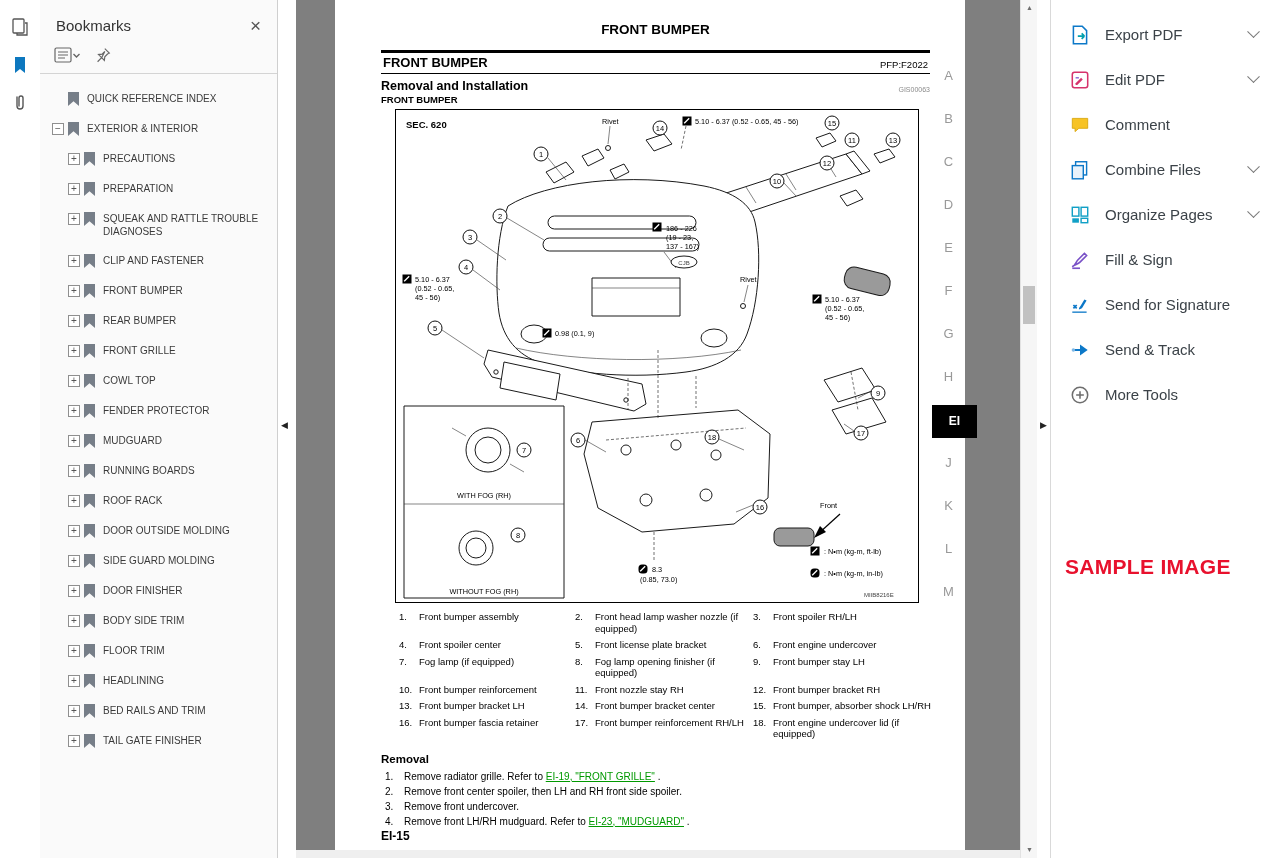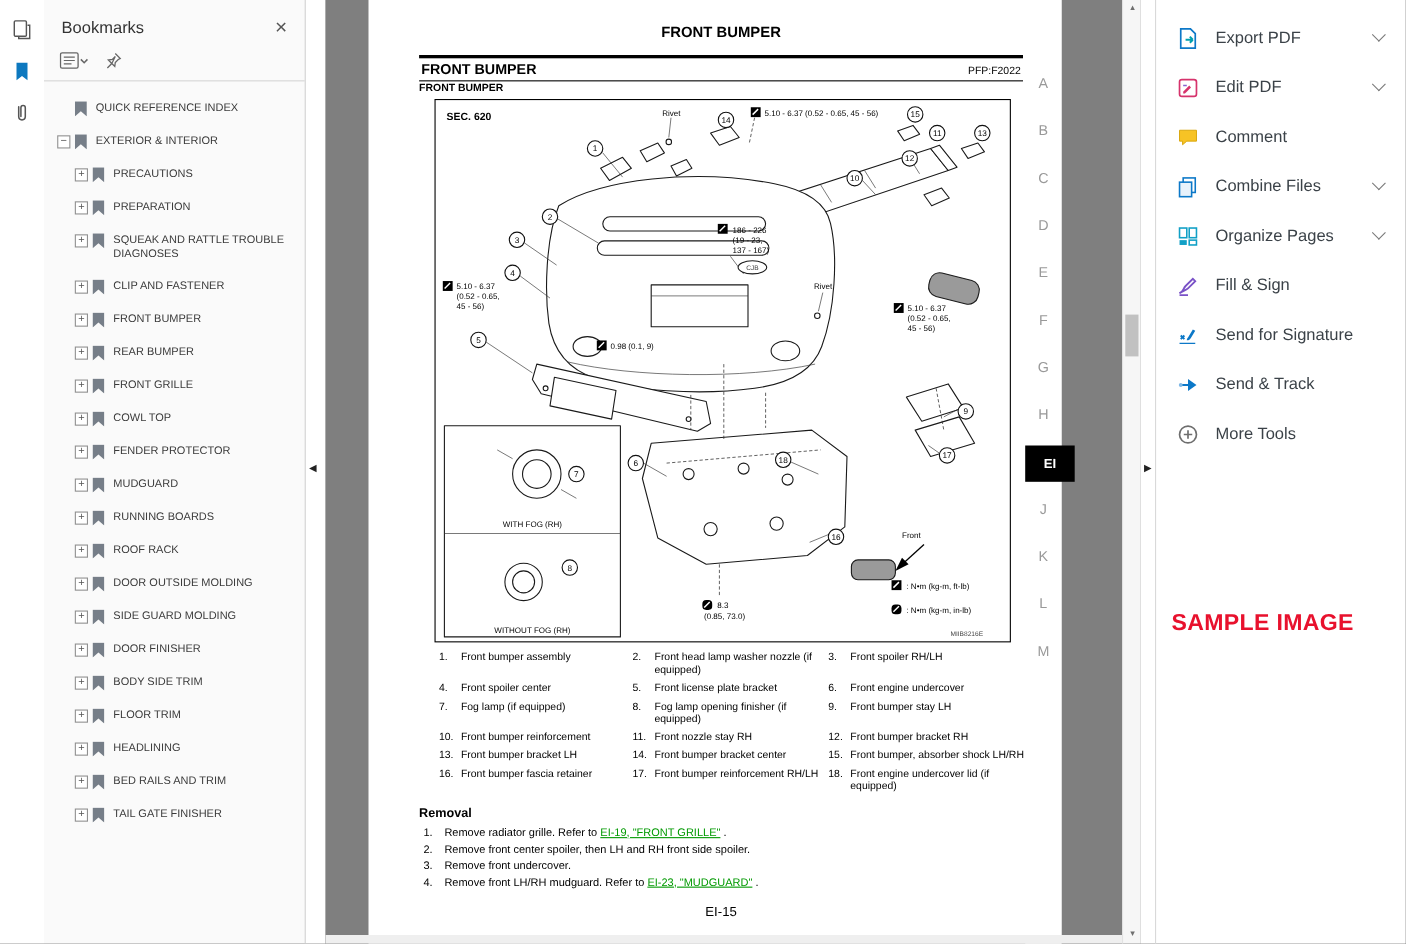--- a/index.html
+++ b/index.html
@@ -50,21 +50,21 @@
   .parts-grid { display:grid; grid-template-columns:174px 176px 181px; column-gap:2px; row-gap:5px; margin:8px 0 0 18px; }
   .part-cell { display:flex; font-size:9.5px; line-height:11.5px; color:#000; }
   .part-num { width:20px; flex:none; }
   .part-text { flex:1; }
 
   .removal-title { font-size:11.5px; font-weight:bold; margin-top:13px; }
   .rm-steps { margin-top:4px; margin-left:4px; }
   .rm-step { display:flex; font-size:10px; line-height:15px; }
   .rm-num { width:19px; flex:none; }
   .ref-link { color:#090; text-decoration:underline; cursor:pointer; }
-  .page-num { text-align:center; font-size:12px; font-weight:normal; margin-top:12px; }
+  .page-num { text-align:left; font-size:12px; font-weight:bold; }
 
   
   .letter-rail { position:absolute; right:0; top:0; bottom:0; width:33px; background:#fff; overflow:visible; }
   .side-tab { position:absolute; left:0; width:33px; text-align:center; font-size:13px; color:#999; cursor:pointer; }
   .side-tab.active { width:45px; height:33px; line-height:33px; background:#000; color:#fff; font-weight:bold; font-size:12px; z-index:3; }
 
   
   .v-scrollbar { position:absolute; right:0; top:0; bottom:0; width:17px; background:#f6f6f6; border-left:1px solid #e2e2e2; }
   .v-arrow { position:absolute; left:0; width:17px; height:16px; text-align:center; font-size:7px; color:#6f6f6f; line-height:16px; cursor:pointer; }
   .v-arrow.up { top:0; } .v-arrow.down { bottom:0; }
@@ -256,20 +256,24 @@
   <div class="doc-area">
     <div class="page">
       <div class="page-inner">
         <div class="running-header">FRONT BUMPER</div>
 
         <div class="section-head">
           <span class="sec-title">FRONT BUMPER</span>
           <span class="sec-pfp">PFP:F2022</span>
         </div>
 
+        <div class="sub-row">
+          <span class="sub-title">Removal and Installation</span>
+          <span class="sub-code">GIS00063</span>
+        </div>
         <div class="subsub">FRONT BUMPER</div>
 
         <div class="figure-box">
           <svg viewBox="0 0 522 492" class="fg">
             <defs>
               <symbol id="boltA" viewBox="0 0 10 10">
                 <rect x="0.5" y="0.5" width="9" height="9" fill="#000"></rect>
                 <path d="M2.2 7.2 L7.2 2.2" stroke="#fff" stroke-width="1.3" fill="none"></path>
               </symbol>
               <symbol id="boltB" viewBox="0 0 10 10">

